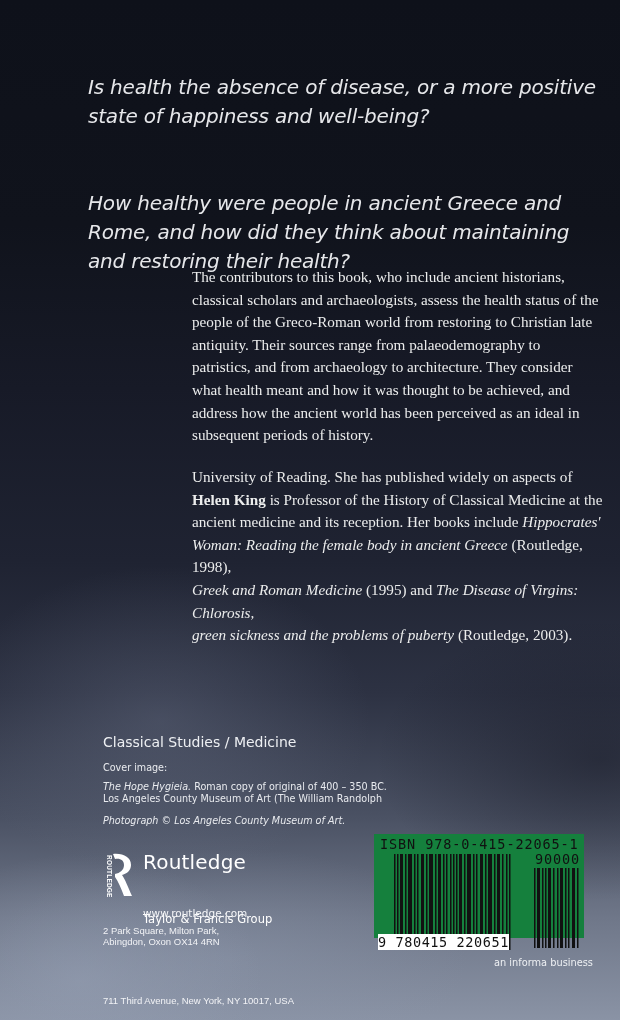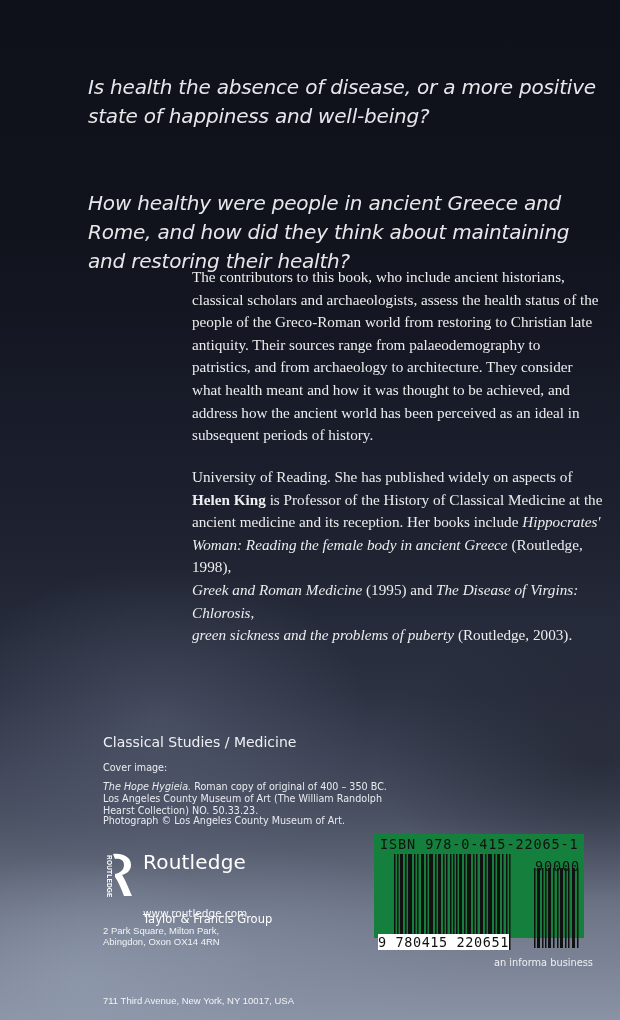--- a/index.html
+++ b/index.html
@@ -33,21 +33,21 @@
     .addr { left:103px; font-family:"Liberation Sans", sans-serif; font-size:9.5px; line-height:11px; color:#f2f3f6; }
     .barcode-box {
       left:374px; top:834px; width:210px; height:104px; background:#15803d;
     }
     .isbn-text {
       position:absolute; left:6px; top:2px; font-family:"DejaVu Sans Mono", monospace; font-size:13.5px;
       color:#111; letter-spacing:0.9px; white-space:nowrap;
     }
     .addon-text {
       position:absolute; left:161px; top:17px; font-family:"DejaVu Sans Mono", monospace; font-size:13.5px;
-      color:#111; letter-spacing:0.9px;margin-top:7px;
+      color:#111; letter-spacing:0.9px;
     }
     .ean-text {
       position:absolute; left:4px; top:100px; font-family:"DejaVu Sans Mono", monospace; font-size:13.5px;
       color:#111; letter-spacing:0.6px; white-space:nowrap; background:#fff;
     }
     .bars { position:absolute; }
     .informa { left:494px; top:957px; font-family:"DejaVu Sans", sans-serif; font-size:9.8px; color:#eef0f3; }
   </style>
 </head>
 <body>
@@ -81,23 +81,22 @@
   <div><i>Greek and Roman Medicine</i><span> (1995) and </span><i>The Disease of Virgins: Chlorosis,</i></div>
   <div><i>green sickness and the problems of puberty</i><span> (Routledge, 2003).</span></div>
 </div>
 
 <div class="abs subject">Classical Studies / Medicine</div>
 
 <div class="abs credit" style="top:762px;">Cover image:</div>
 <div class="abs credit" style="top:733px;margin-top:48px;">
   <div><i>The Hope Hygieia.</i><span> Roman copy of original of 400 – 350 BC.</span></div>
   <div>Los Angeles County Museum of Art (The William Randolph</div>
-  <div>Hearst Collection) NO. 50.33.23.</div>
 </div>
-<div class="abs credit" style="top:815px;">Photograph © Los Angeles County Museum of Art.</div>
+<div class="abs credit" style="top:815px;font-style:italic;">Photograph © Los Angeles County Museum of Art.</div>
 
 <div class="abs logo">
   <svg width="30" height="44" viewBox="0 0 30 44">
     <text x="0" y="0" transform="translate(4,2) rotate(90)" font-family="Liberation Sans, sans-serif" font-size="6.5" font-weight="bold" fill="#ffffff" letter-spacing="0.2">ROUTLEDGE</text>
     <path d="M10 1 C20 0 28 4 28 12 C28 18 23 21 19 22 C22 26 25 34 29 43 L21 43 C18 35 15 28 12 24 L12 21 C17 20 21 17 21 12 C21 7 17 5 12 6 Z" fill="#ffffff"></path>
   </svg>
 </div>
 <div class="abs brand">Routledge</div>
 <div class="abs brandsub">Taylor &amp; Francis Group</div>
 <div class="abs url">www.routledge.com</div>

